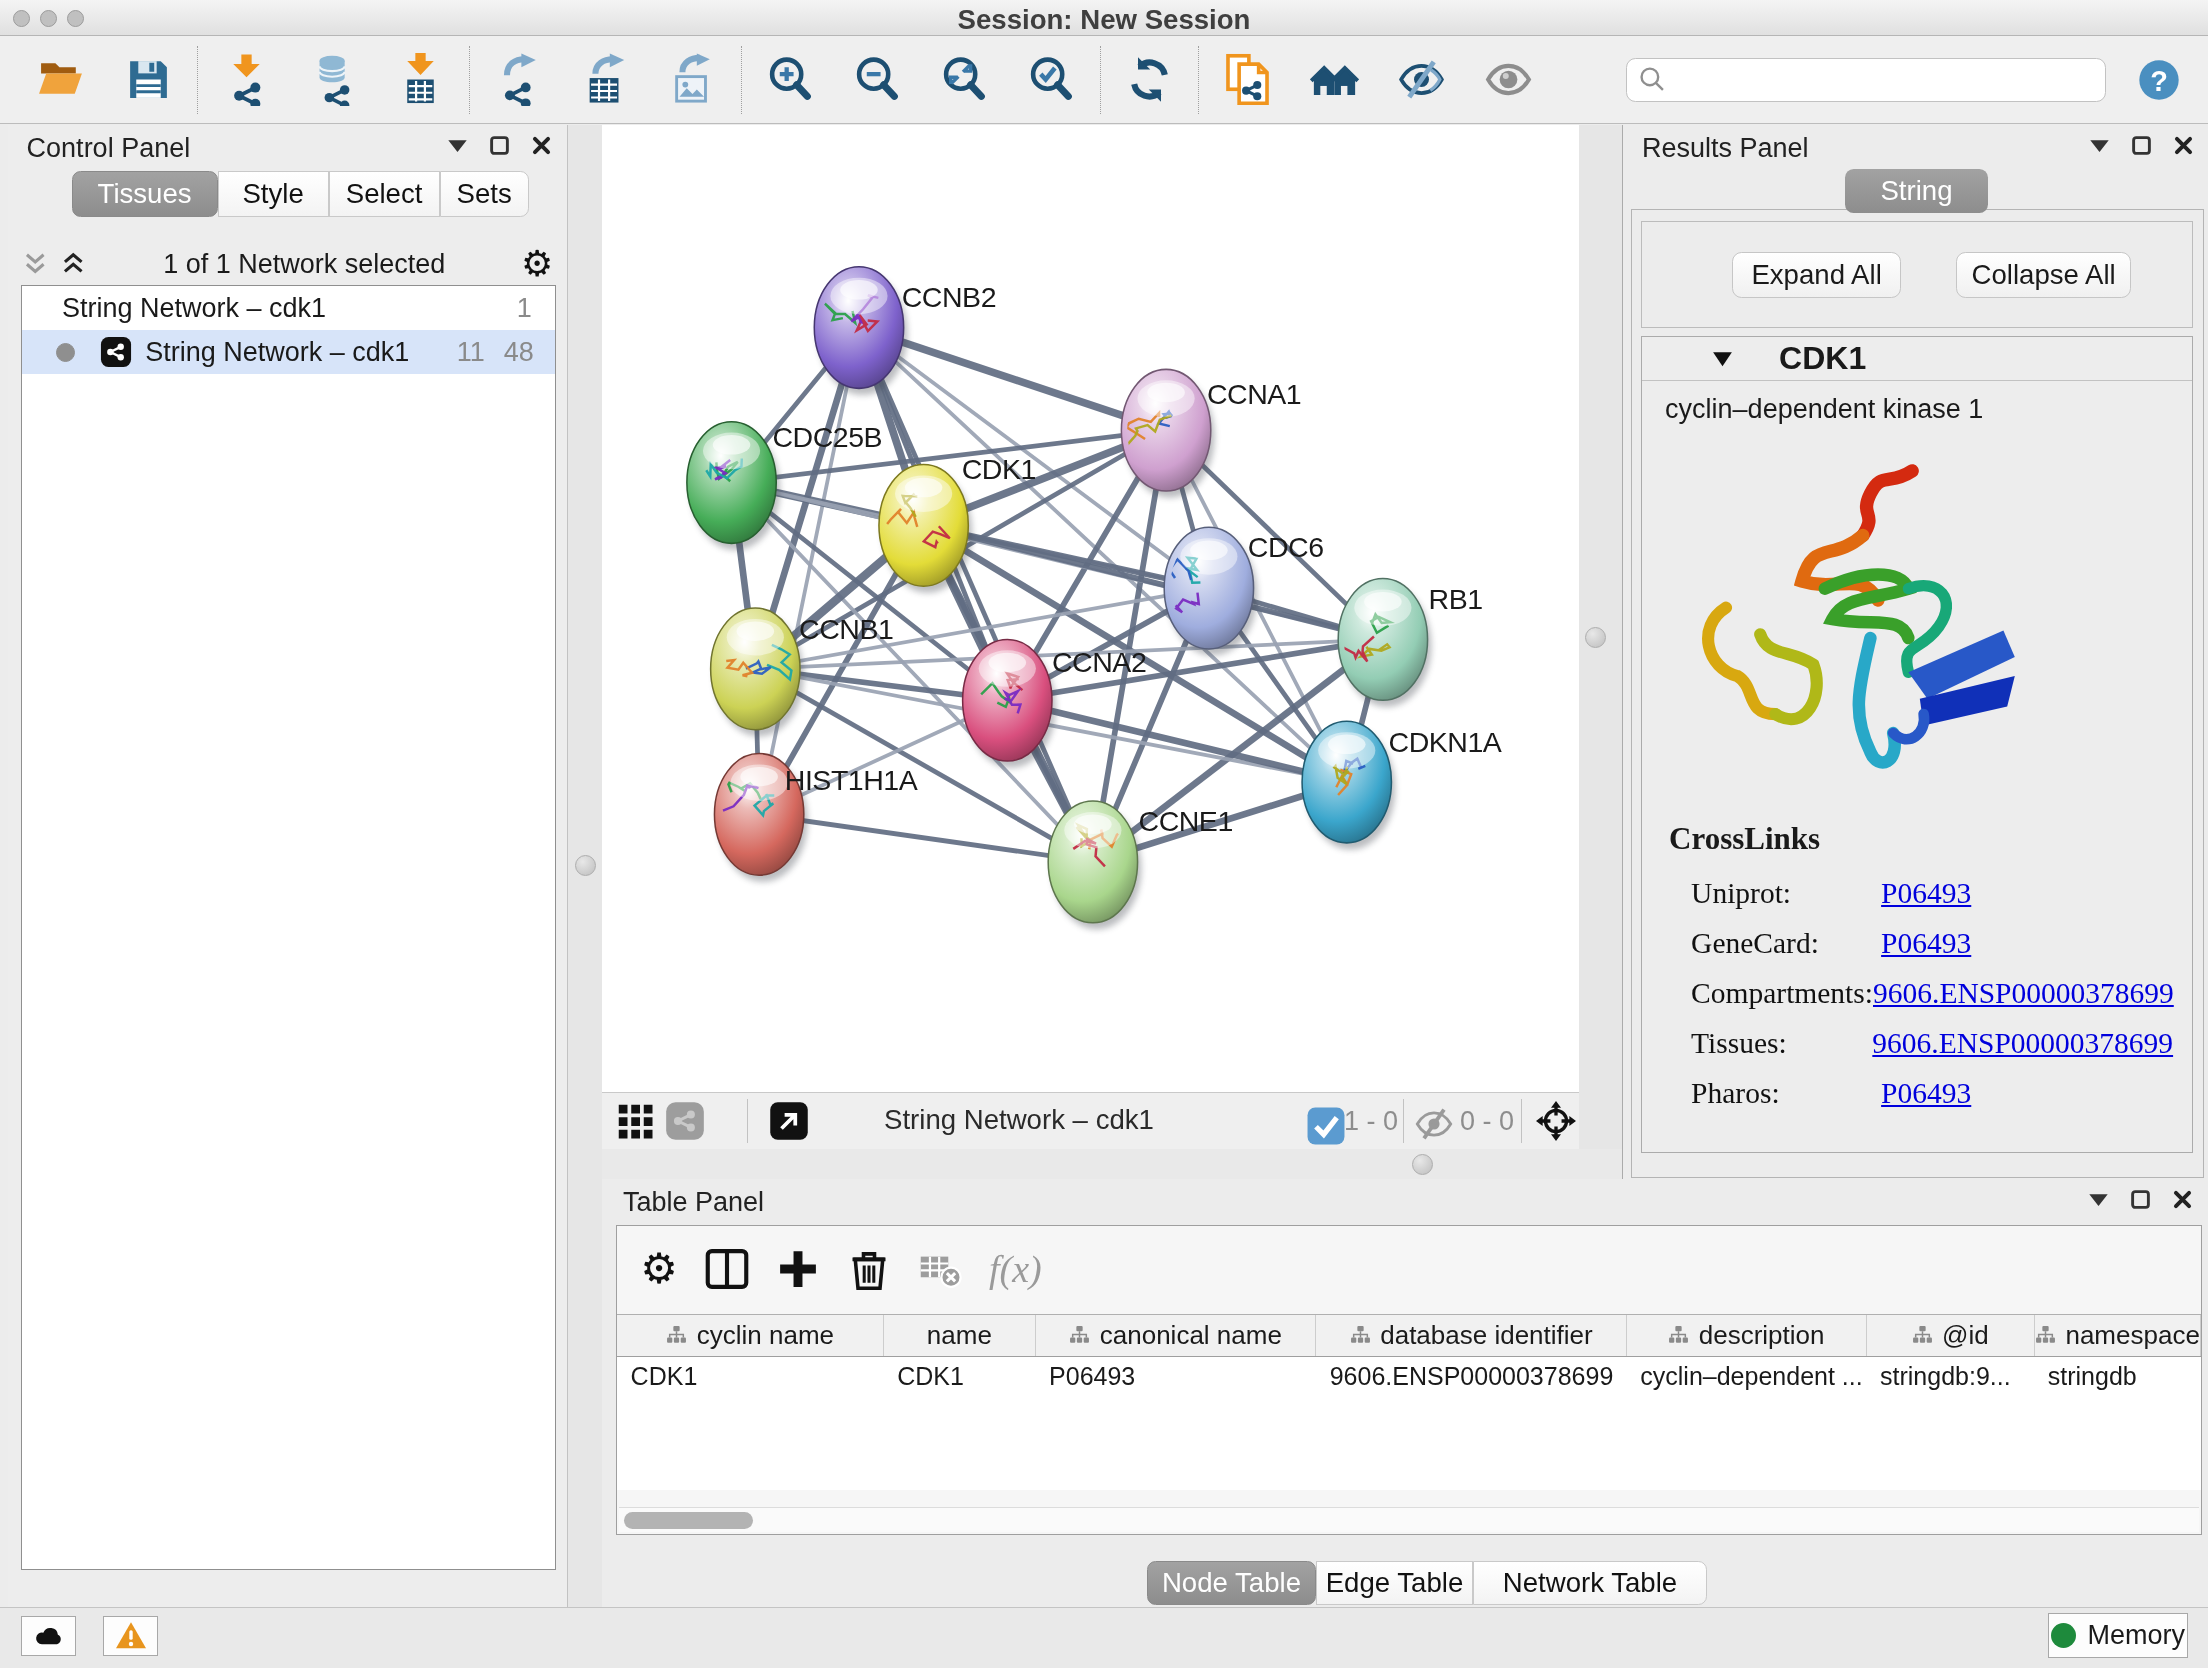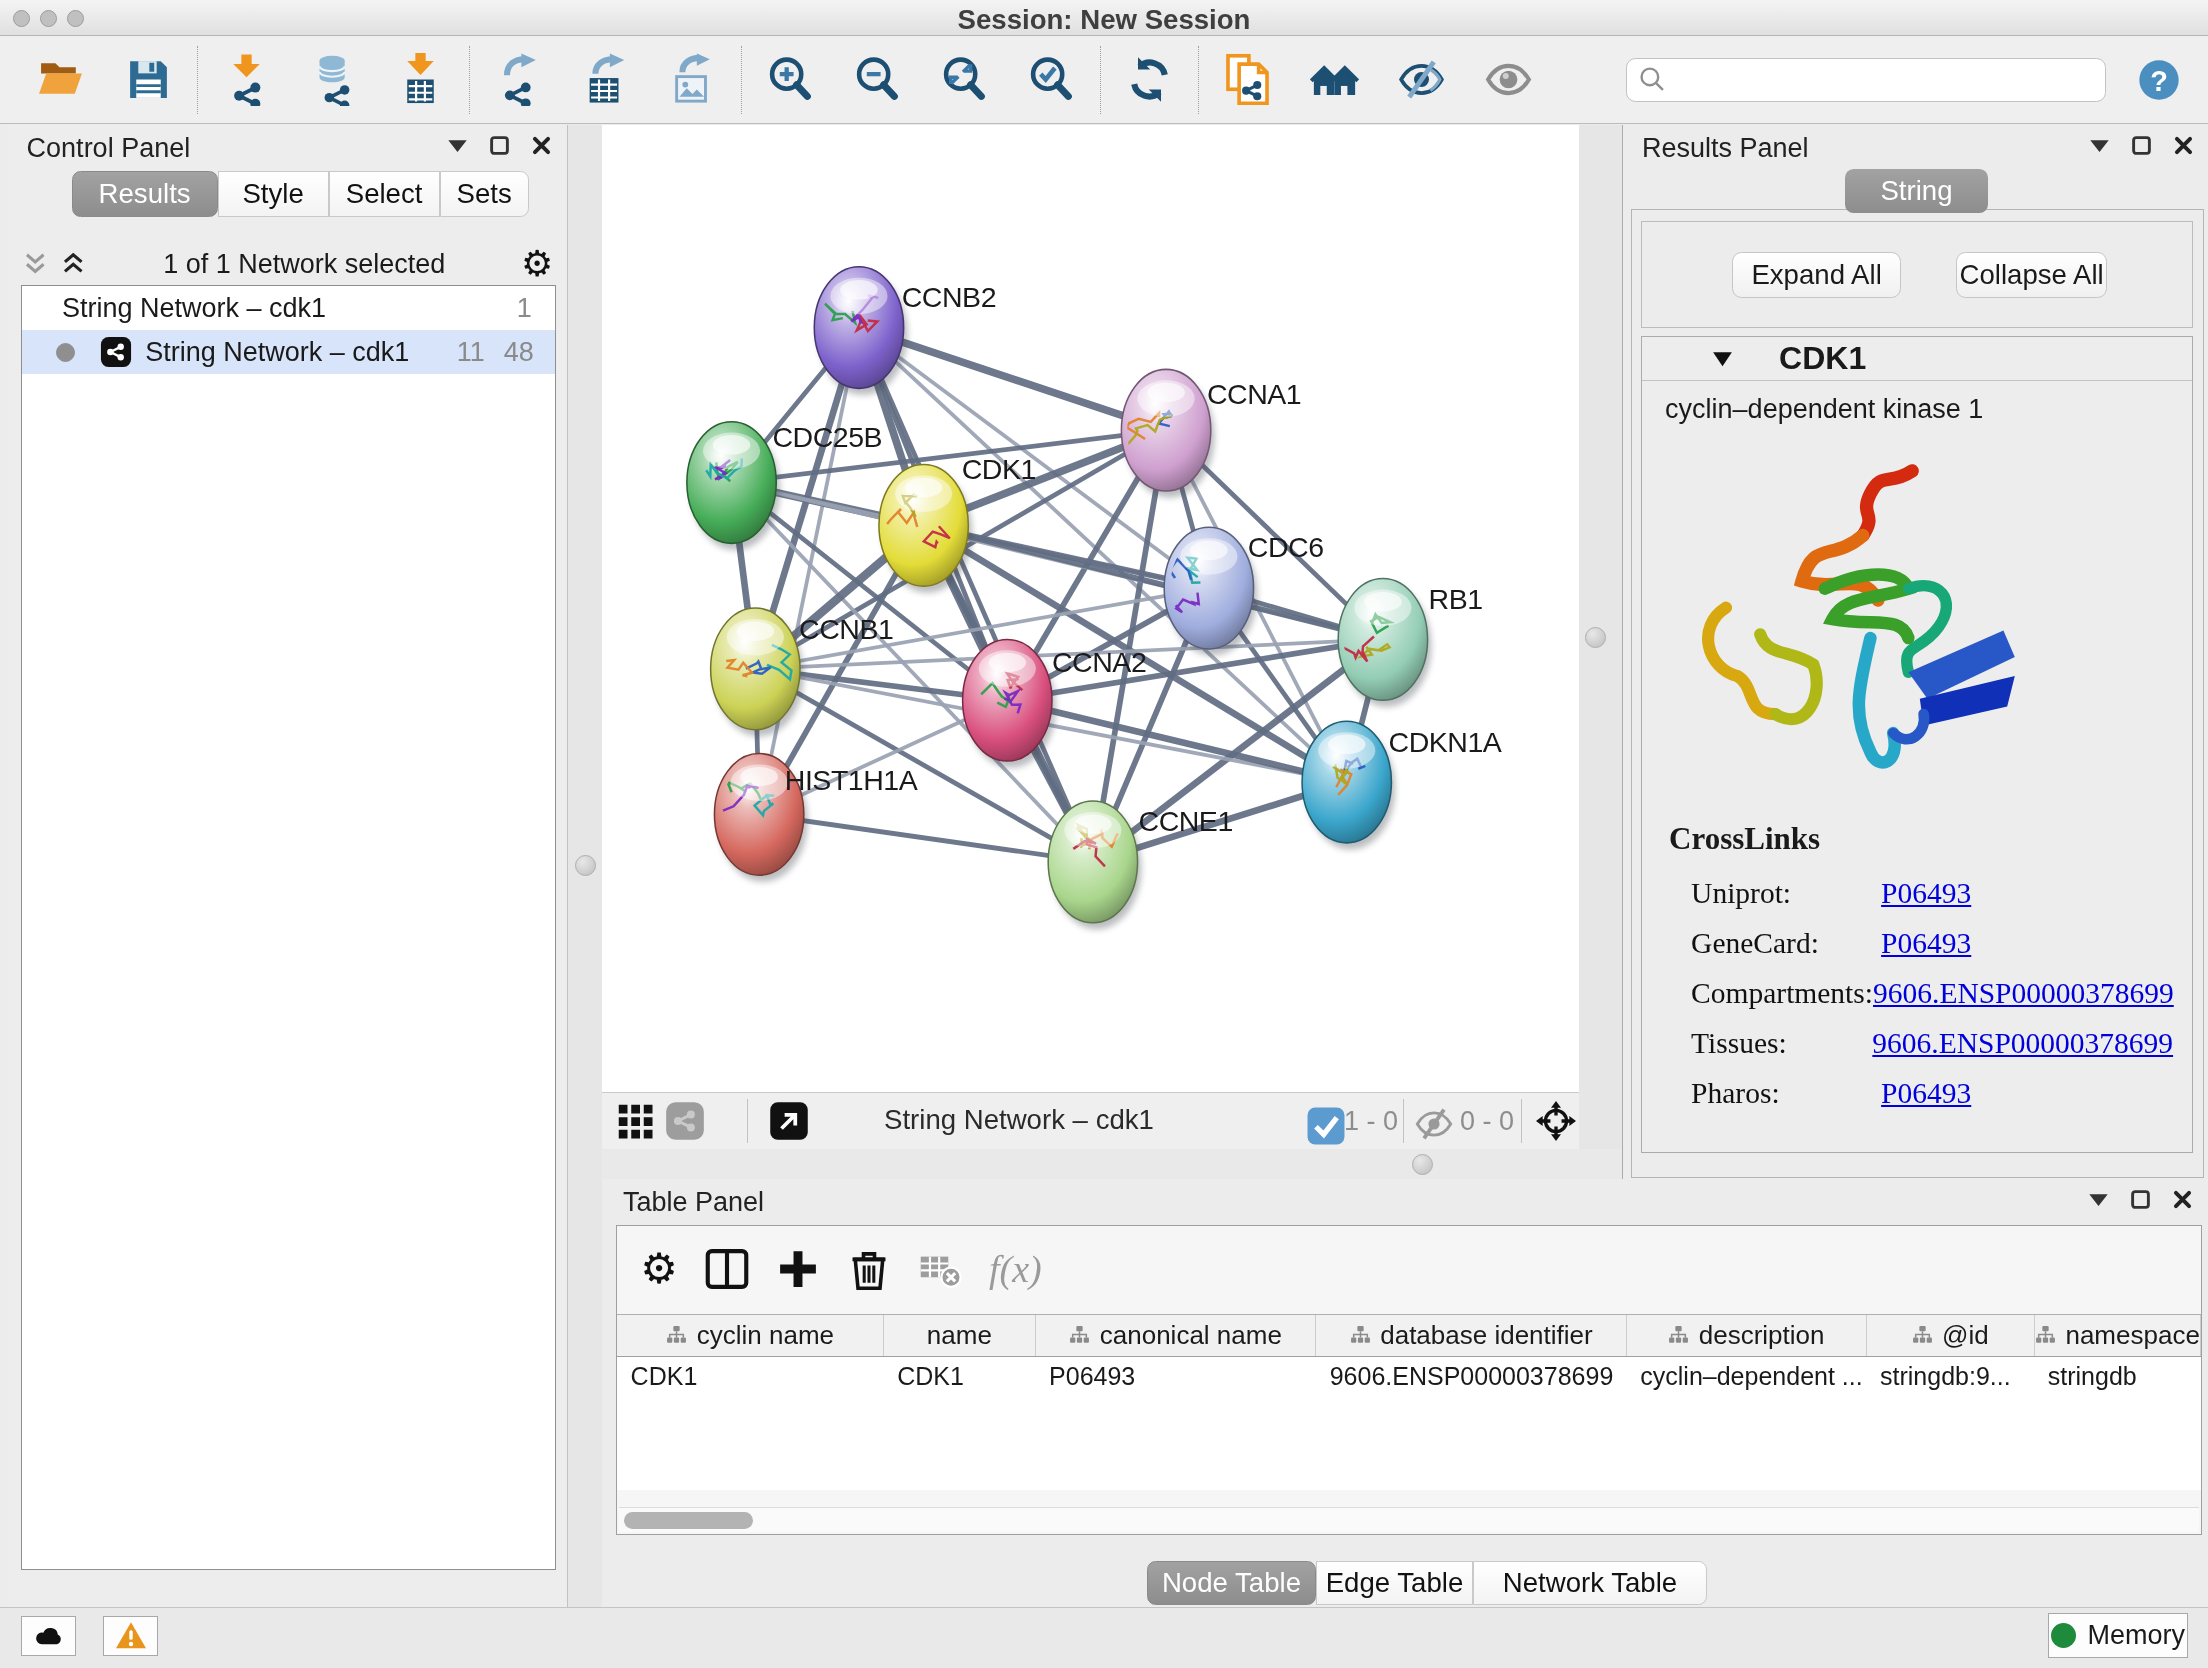--- a/index.html
+++ b/index.html
@@ -343,21 +343,21 @@
             <rect x="2" y="2" width="12" height="12" rx="2" fill="none" stroke="#333" stroke-width="2.2"></rect>
           </svg>
         </span>
       <span class="icn">
           <svg viewBox="0 0 16 16">
             <path d="M3 3l10 10M13 3 3 13" stroke="#222" stroke-width="3" stroke-linecap="round"></path>
           </svg>
         </span>
     </div>
     <div class="tabrow" id="cp-tabs" style="left:64px;top:46px">
-        <div class="tab first active" style="width: 146px;">Results</div>
+        <div class="tab first active" style="width: 146px;">Tissues</div>
         <div class="tab" style="width: 111px;">Style</div>
         <div class="tab" style="width: 111px;">Select</div>
         <div class="tab last" style="width: 89px;">Sets</div>
       </div>
     <div class="cp-subhead">
       <span class="icn">
           <svg viewBox="0 0 24 24" fill="none" stroke="#9a9a9a" stroke-width="2.6">
             <path d="M5 4l7 6 7-6M5 12l7 6 7-6"></path>
           </svg>
         </span>
@@ -766,21 +766,21 @@
       <span class="icn">
           <svg viewBox="0 0 16 16">
             <path d="M3 3l10 10M13 3 3 13" stroke="#222" stroke-width="3" stroke-linecap="round"></path>
           </svg>
         </span>
     </div>
     <div class="rp-tab">String</div>
     <div class="rp-outer">
       <div class="rp-btnbox">
         <div class="rp-btn" style="left:90px;width:169px">Expand All</div>
-        <div class="rp-btn" style="left:314px;width:151px">Collapse All</div>
+        <div class="rp-btn" style="left:314px;width:175px">Collapse All</div>
       </div>
       <div class="rp-section">
         <div class="rp-sechead">
           <span class="icn">
               <svg viewBox="0 0 16 16">
                 <path d="M2 4h12L8 13z" fill="#111"></path>
               </svg>
             </span>
           <span class="rp-gene">CDK1</span>
         </div>

